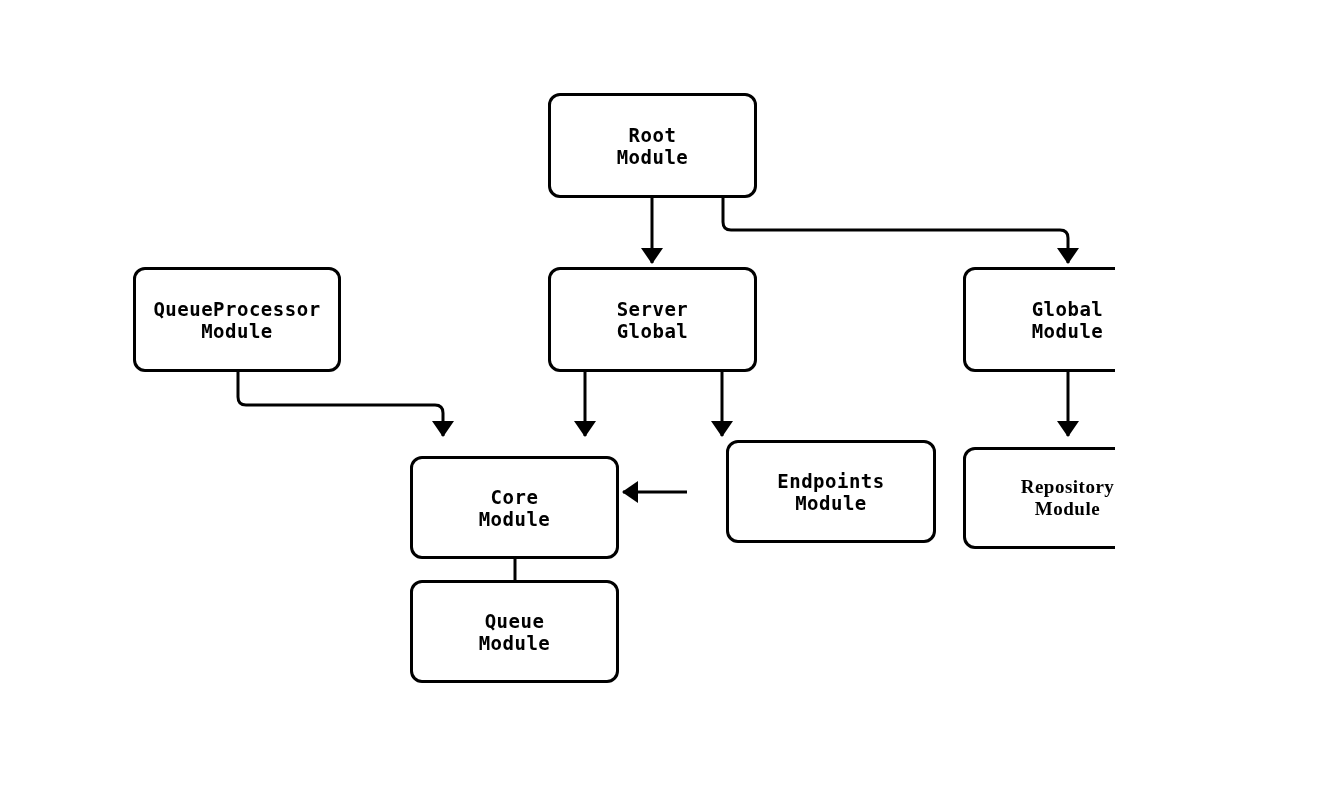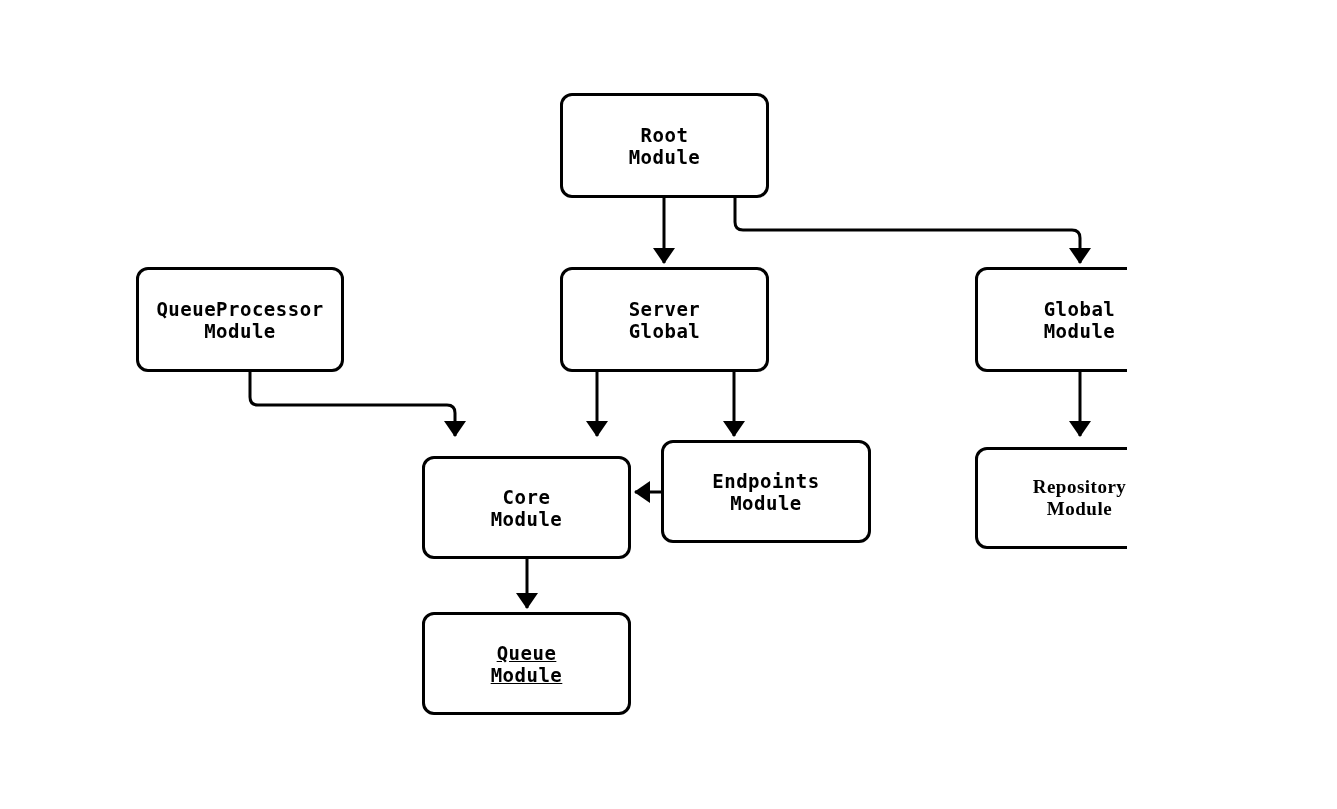--- a/index.html
+++ b/index.html
@@ -7,21 +7,20 @@
     padding: 0;
     background: #ffffff;
   }
   .canvas {
     position: relative;
     width: 1115px;
     height: 809px;
     background: #ffffff;
     font-family: "DejaVu Sans Mono", "Liberation Mono", monospace;
     overflow: hidden;
-    margin-left: 12px;
   }
   .edges {
     position: absolute;
     left: 0;
     top: 0;
     width: 1337px;
     height: 809px;
   }
   .edge {
     fill: none;
@@ -39,27 +38,27 @@
     justify-content: center;
     text-align: center;
     font-size: 19px;
     font-weight: bold;
     line-height: 22px;
     color: #000000;
     white-space: pre-line;
     letter-spacing: 0.5px;
   }
   .node-root        { left: 548px; top: 93px;  width: 209px; height: 105px; }
-  .node-qproc       { left: 124px; top: 267px; width: 208px; height: 105px; }
+  .node-qproc       { left: 133px; top: 267px; width: 208px; height: 105px; }
   .node-server      { left: 548px; top: 267px; width: 209px; height: 105px; }
   .node-global      { left: 963px; top: 267px; width: 209px; height: 105px; }
   .node-core        { left: 410px; top: 456px; width: 209px; height: 103px; }
-  .node-endpoints   { left: 649px; top: 440px; width: 210px; height: 103px; }
+  .node-endpoints   { left: 726px; top: 440px; width: 210px; height: 103px; }
   .node-repository  { left: 963px; top: 447px; width: 209px; height: 102px; font-family: Liberation Serif, serif; }
-  .node-queue       { left: 410px; top: 612px; width: 209px; height: 103px; text-decoration: underline; }
+  .node-queue       { left: 410px; top: 580px; width: 209px; height: 103px; }
 </style>
 </head>
 <body>
 
 <div class="canvas">
 
   <svg class="edges" viewBox="0 0 1337 809" xmlns="http://www.w3.org/2000/svg">
     <defs>
       <marker id="arrow" markerUnits="userSpaceOnUse" markerWidth="16" markerHeight="22" viewBox="0 0 16 22" refX="15" refY="11" orient="auto">
         <path d="M0,0 L16,11 L0,22 Z" fill="#000000"></path>

